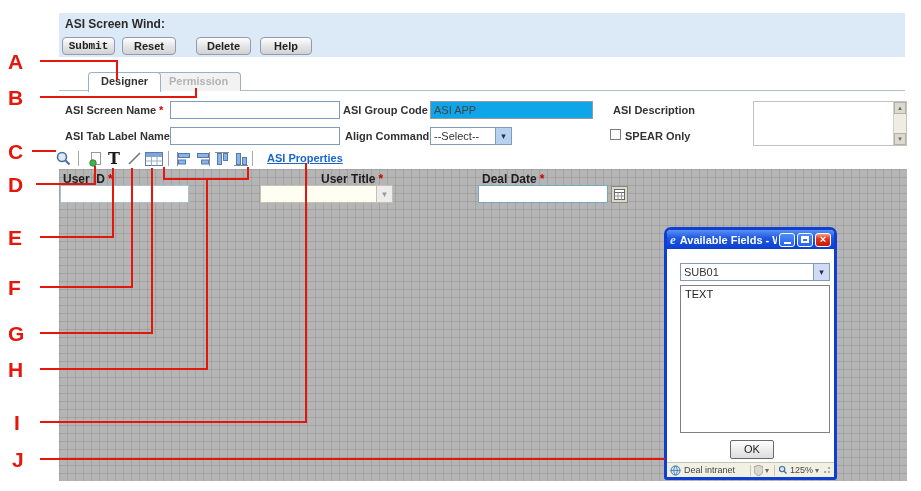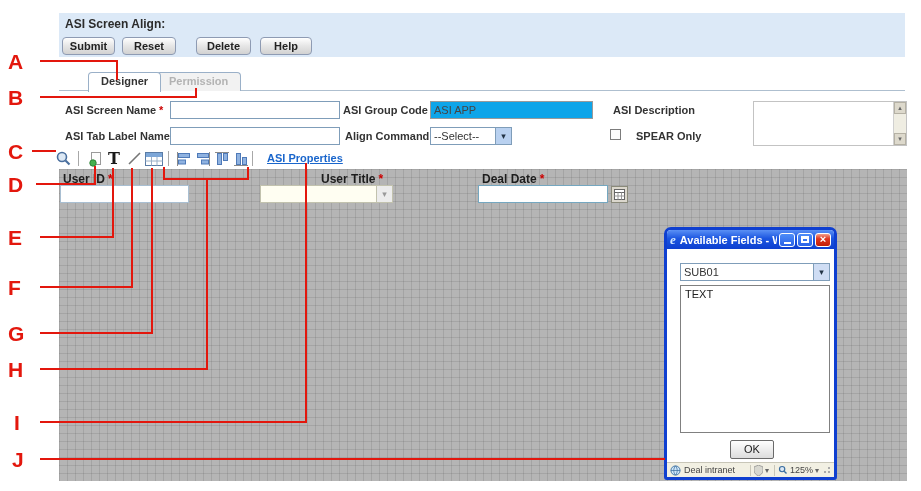--- a/index.html
+++ b/index.html
@@ -101,22 +101,22 @@
 
   
   .ann { position:absolute; left:8px; width:28px; color:#e3170d; font-weight:bold; font-size:21px;
          font-family:"Liberation Sans",sans-serif; z-index:50; }
   .rl { position:absolute; background:#e3170d; z-index:45; }
 </style>
 </head>
 <body>
 
 <div class="abs header-band"></div>
-<div class="abs app-title">ASI Screen Align:</div>
-<div class="xp-btn" style="left:62px;width:53px;">Submit</div>
+<div class="abs app-title">ASI Screen Wind:</div>
+<div class="xp-btn" style="left:62px;width:53px;font-family:Liberation Mono, monospace;">Submit</div>
 <div class="xp-btn" style="left:122px;width:54px;">Reset</div>
 <div class="xp-btn" style="left:196px;width:55px;">Delete</div>
 <div class="xp-btn" style="left:260px;width:52px;">Help</div>
 
 <div class="abs tabline"></div>
 <div class="tab active" style="left:88px;">Designer</div>
 <div class="tab disabled" style="left:156px;">Permission</div>
 
 <div class="flabel" style="left:65px;top:104px;"><span>ASI Screen Name</span><span class="req">*</span></div>
 <input class="tinput" style="left: 170px; top: 101px; width: 170px;">
@@ -131,21 +131,21 @@
 </div>
 
 <div class="flabel" style="left:65px;top:130px;"><span>ASI Tab Label Name</span><span class="req">*</span></div>
 <input class="tinput" style="left: 170px; top: 127px; width: 170px;">
 <div class="flabel" style="left:345px;top:130px;">Align Command</div>
 <div class="sel" style="left:430px;top:127px;width:82px;">
   <span class="sel-text">--Select--</span>
   <span class="sel-arrow">▾</span>
 </div>
 <div class="chk" style="left:610px;top:129px;"></div>
-<div class="flabel" style="left:625px;top:130px;margin-left:11px;">SPEAR Only</div>
+<div class="flabel" style="left:625px;top:130px;">SPEAR Only</div>
 
 <div class="tbicon" style="left:54px;">
   <svg width="17" height="17" viewBox="0 0 17 17">
       <circle cx="7" cy="7" r="4.5" fill="#dce8f4" stroke="#4a6f9e" stroke-width="1.6"></circle>
       <line x1="10.5" y1="10.5" x2="14.5" y2="14.5" stroke="#4a6f9e" stroke-width="2.2"></line>
     </svg>
 </div>
 <div class="tbsep" style="left:78px;"></div>
 <div class="tbicon" style="left:86px;">
   <svg width="15" height="16" viewBox="0 0 15 16">

